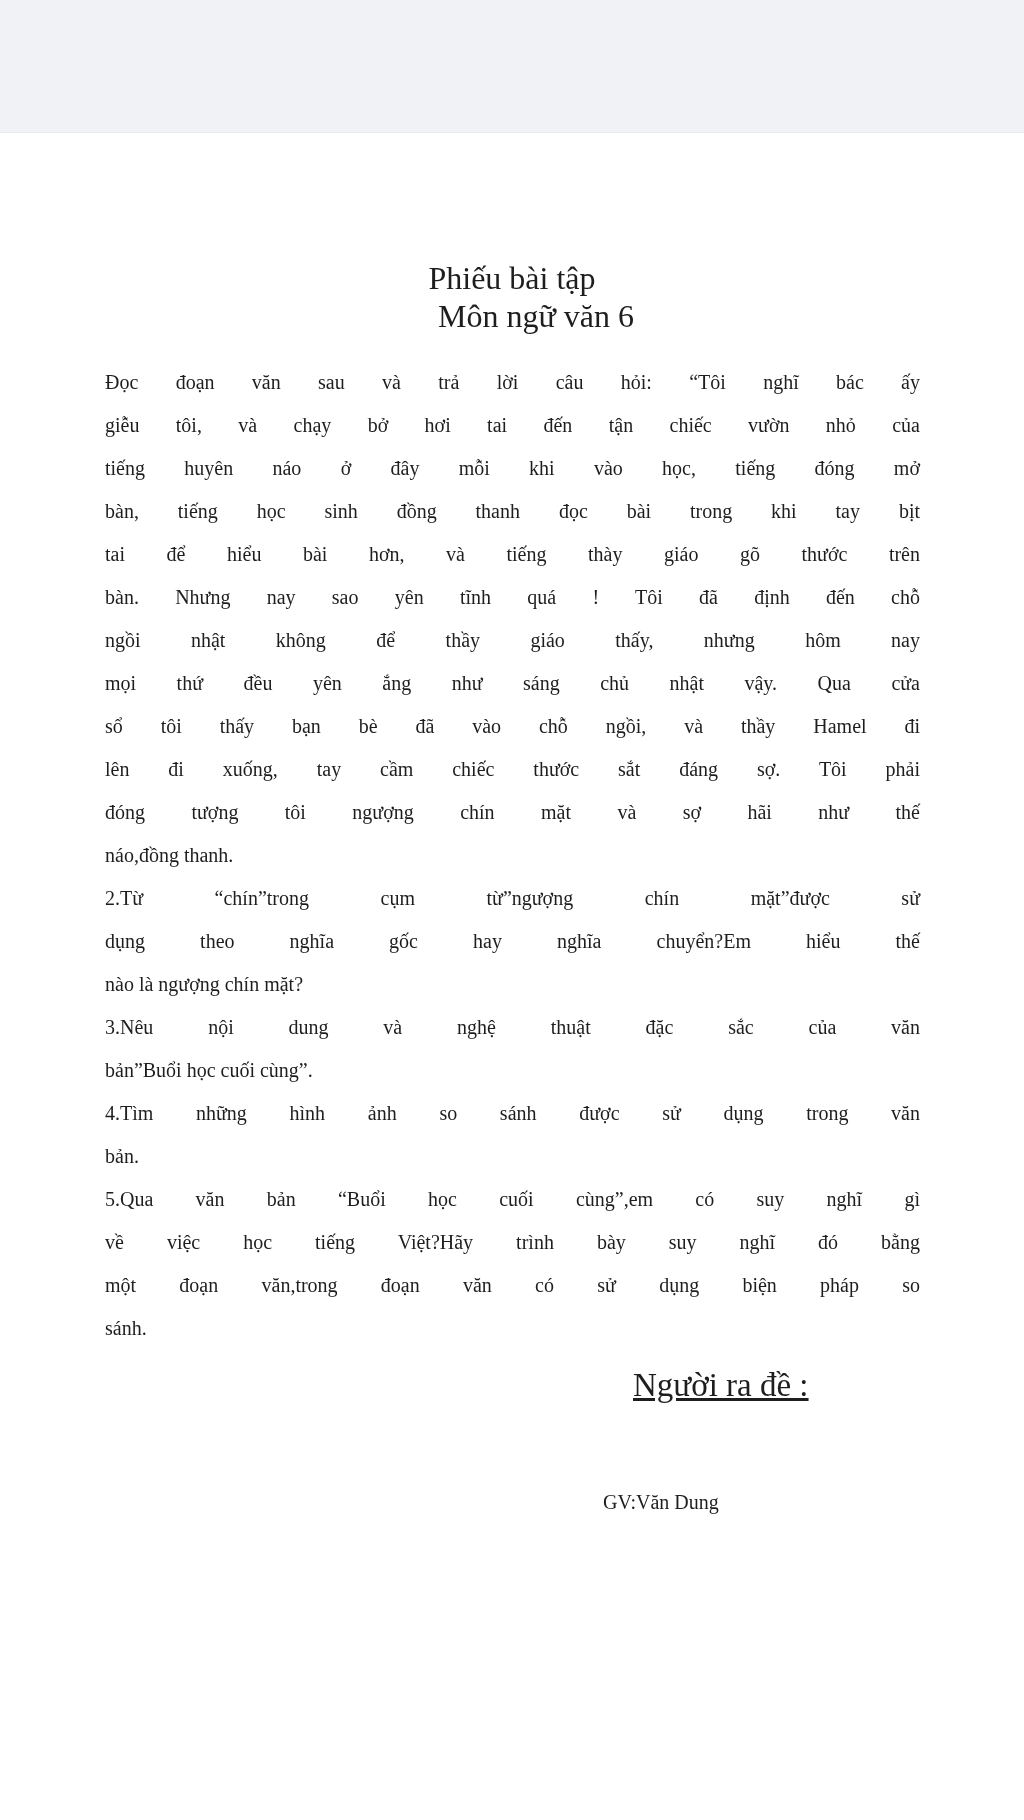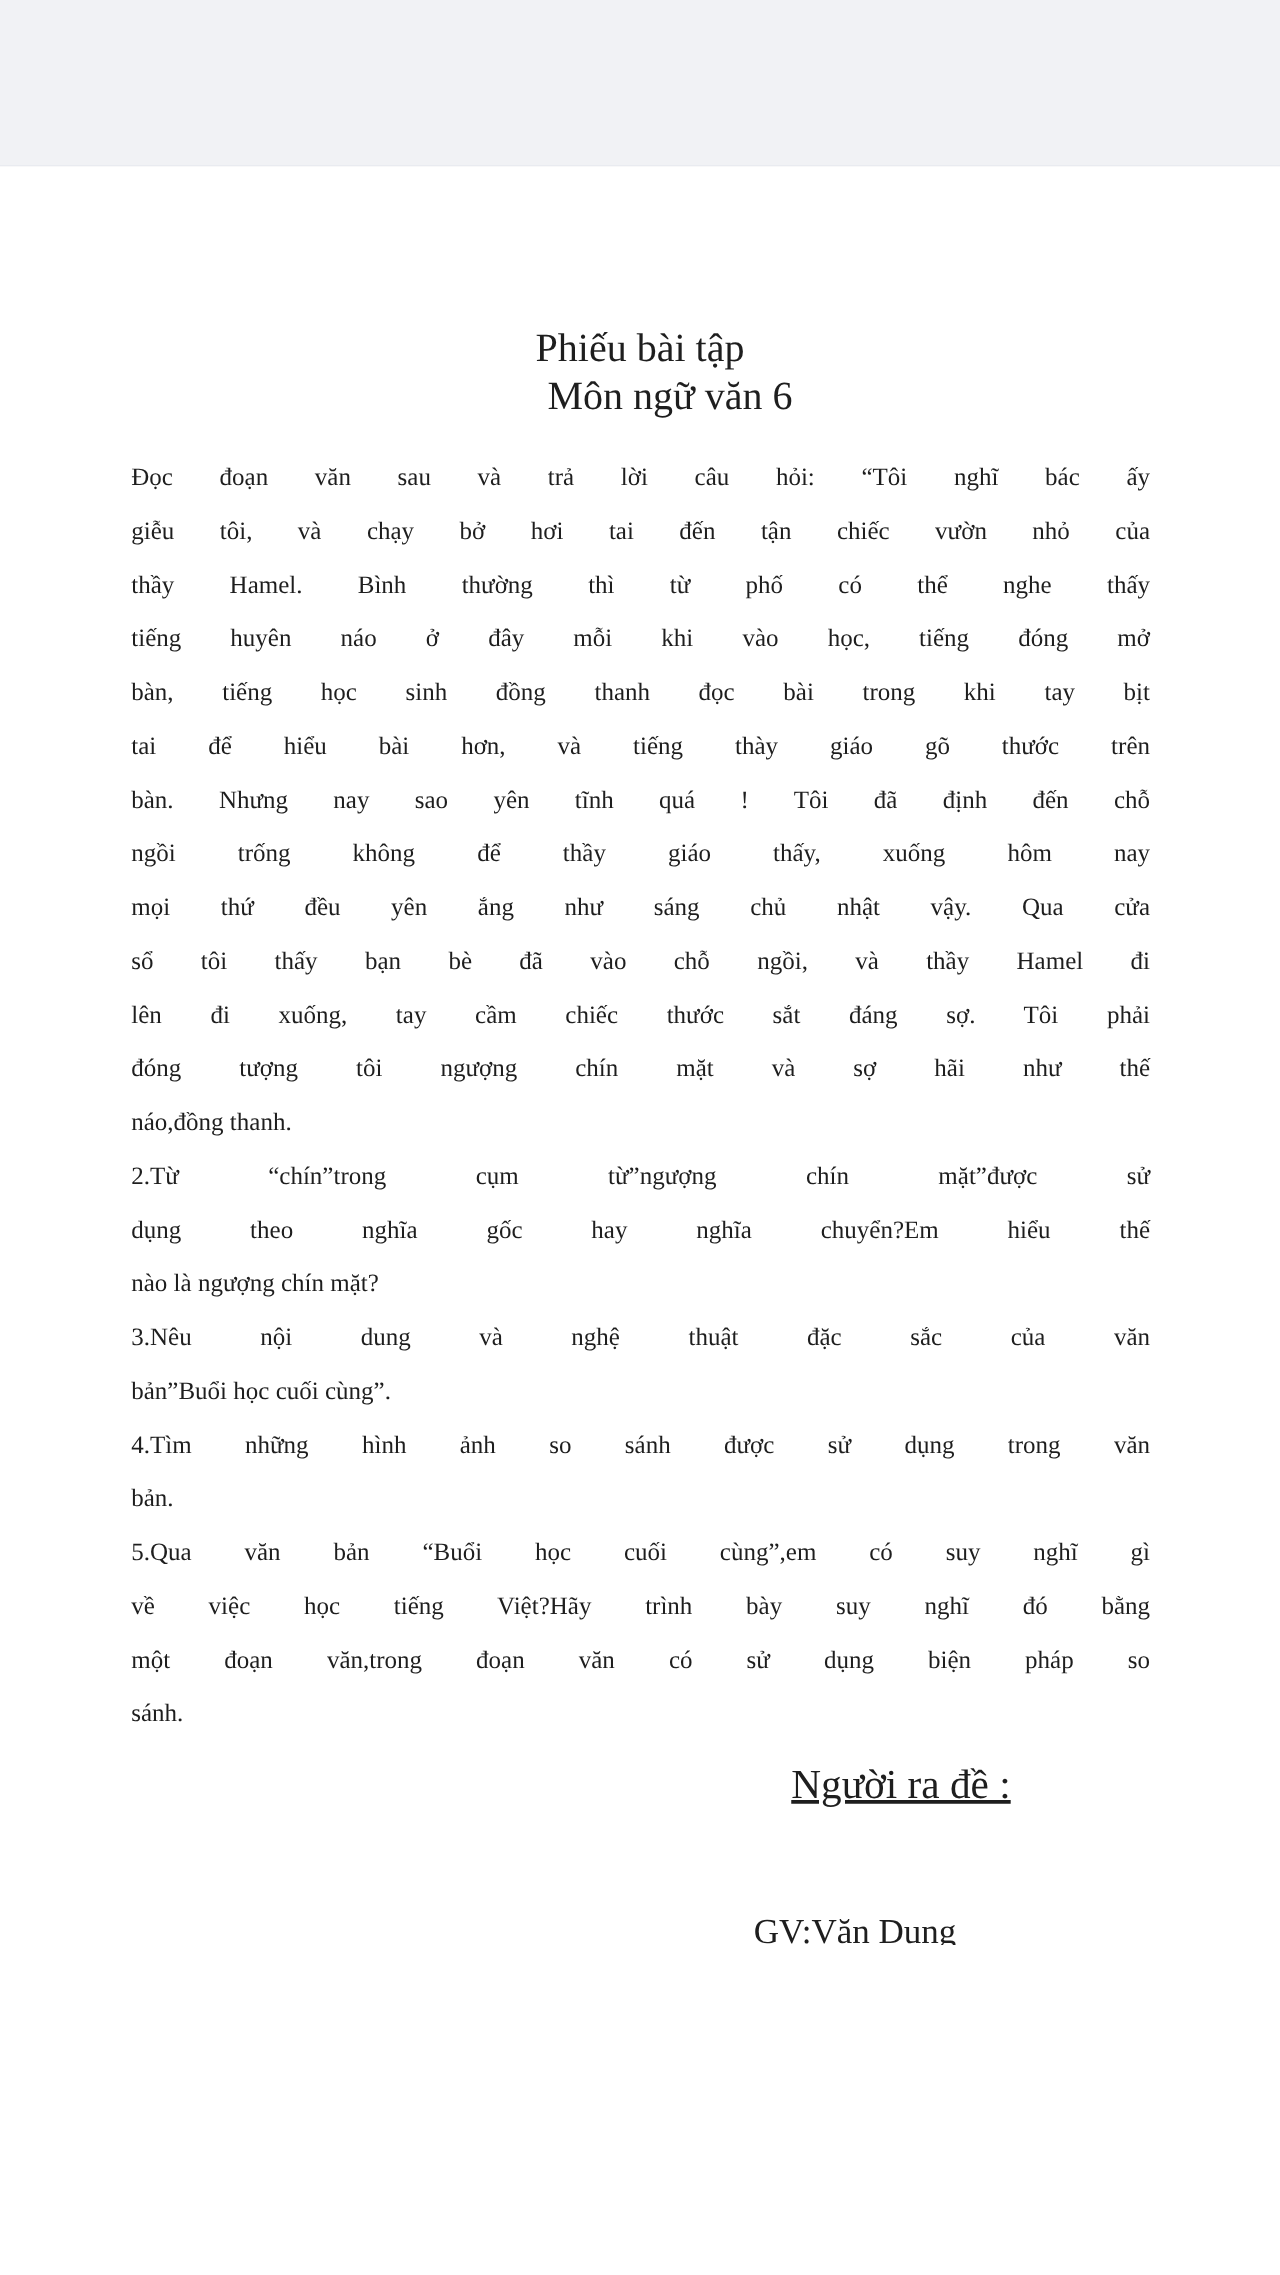--- a/index.html
+++ b/index.html
@@ -55,45 +55,44 @@
     text-align-last: left;
   }
   .issuer-line {
     margin: 14px 0 0 633px;
     font-size: 33px;
     line-height: 43px;
     text-decoration: underline;
   }
   .teacher-line {
     margin: 74px 14px 0 603px;
-    font-size: 28px;
+    font-size: 20px;
     line-height: 43px;
   }
 </style>
 </head>
 <body>
 
 <div class="screen" style="--band-color: #f1f2f5; --page-bg: #ffffff; --text-color: #1e1e1e;">
 
   <div class="top-band"></div>
 
   <div>
     <h1 class="doc-title">Phiếu bài tập</h1>
 
     <h2 class="doc-subtitle">Môn ngữ văn 6</h2>
 
     <div class="doc-body">
         <div class="line">Đọc đoạn văn sau và trả lời câu hỏi: “Tôi nghĩ bác ấy</div>
         <div class="line">giễu tôi, và chạy bở hơi tai đến tận chiếc vườn nhỏ của</div>
-        <div class="line">thầy Hamel. Bình thường thì từ phố có thể nghe thấy</div>
         <div class="line">tiếng huyên náo ở đây mỗi khi vào học, tiếng đóng mở</div>
         <div class="line">bàn, tiếng học sinh đồng thanh đọc bài trong khi tay bịt</div>
         <div class="line">tai để hiểu bài hơn, và tiếng thày giáo gõ thước trên</div>
         <div class="line">bàn. Nhưng nay sao yên tĩnh quá ! Tôi đã định đến chỗ</div>
-        <div class="line">ngồi trống không để thầy giáo thấy, xuống hôm nay</div>
+        <div class="line">ngồi nhật không để thầy giáo thấy, nhưng hôm nay</div>
         <div class="line">mọi thứ đều yên ắng như sáng chủ nhật vậy. Qua cửa</div>
         <div class="line">sổ tôi thấy bạn bè đã vào chỗ ngồi, và thầy Hamel đi</div>
         <div class="line">lên đi xuống, tay cầm chiếc thước sắt đáng sợ. Tôi phải</div>
         <div class="line">đóng tượng tôi ngượng chín mặt và sợ hãi như thế</div>
         <div class="line line-last">náo,đồng thanh.</div>
         <div class="line">2.Từ “chín”trong cụm từ”ngượng chín mặt”được sử</div>
         <div class="line">dụng theo nghĩa gốc hay nghĩa chuyển?Em hiểu thế</div>
         <div class="line line-last">nào là ngượng chín mặt?</div>
         <div class="line">3.Nêu nội dung và nghệ thuật đặc sắc của văn</div>
         <div class="line line-last">bản”Buổi học cuối cùng”.</div>

